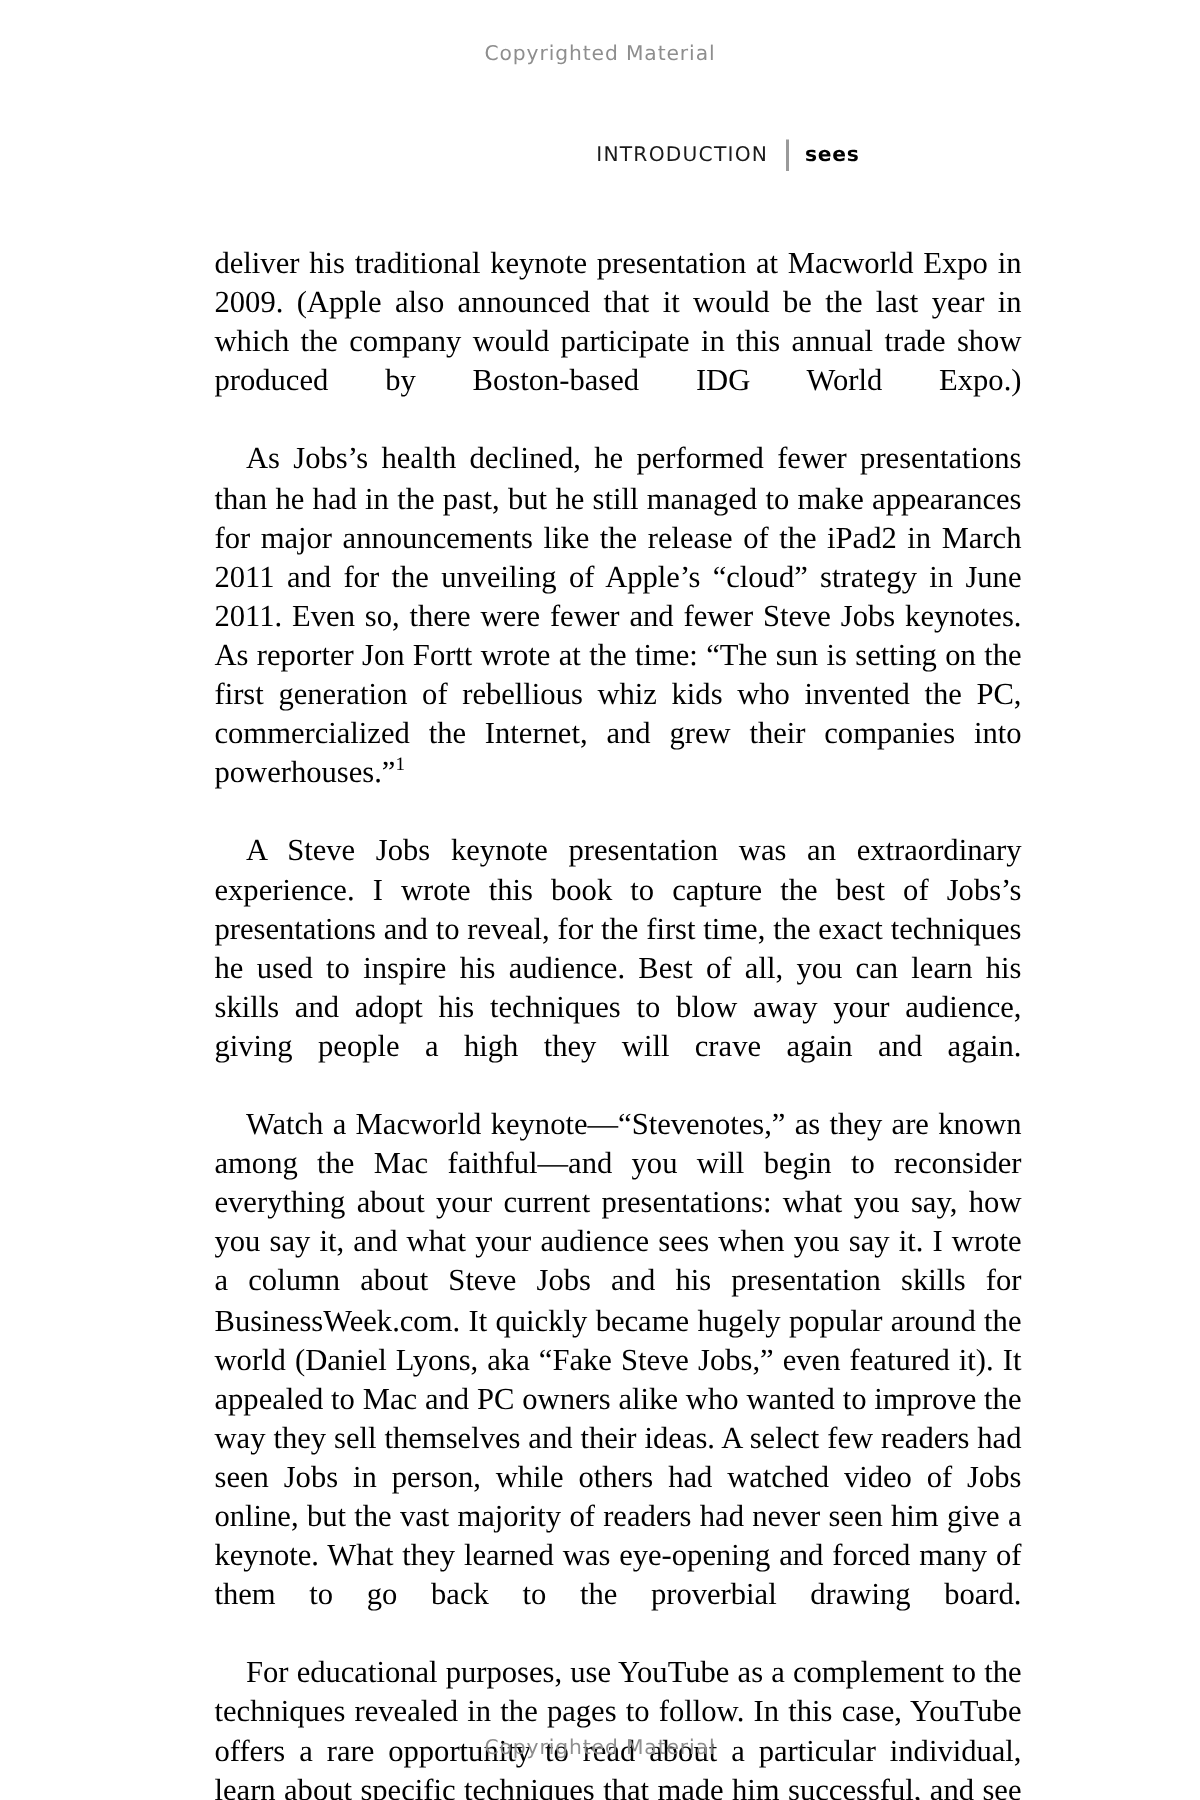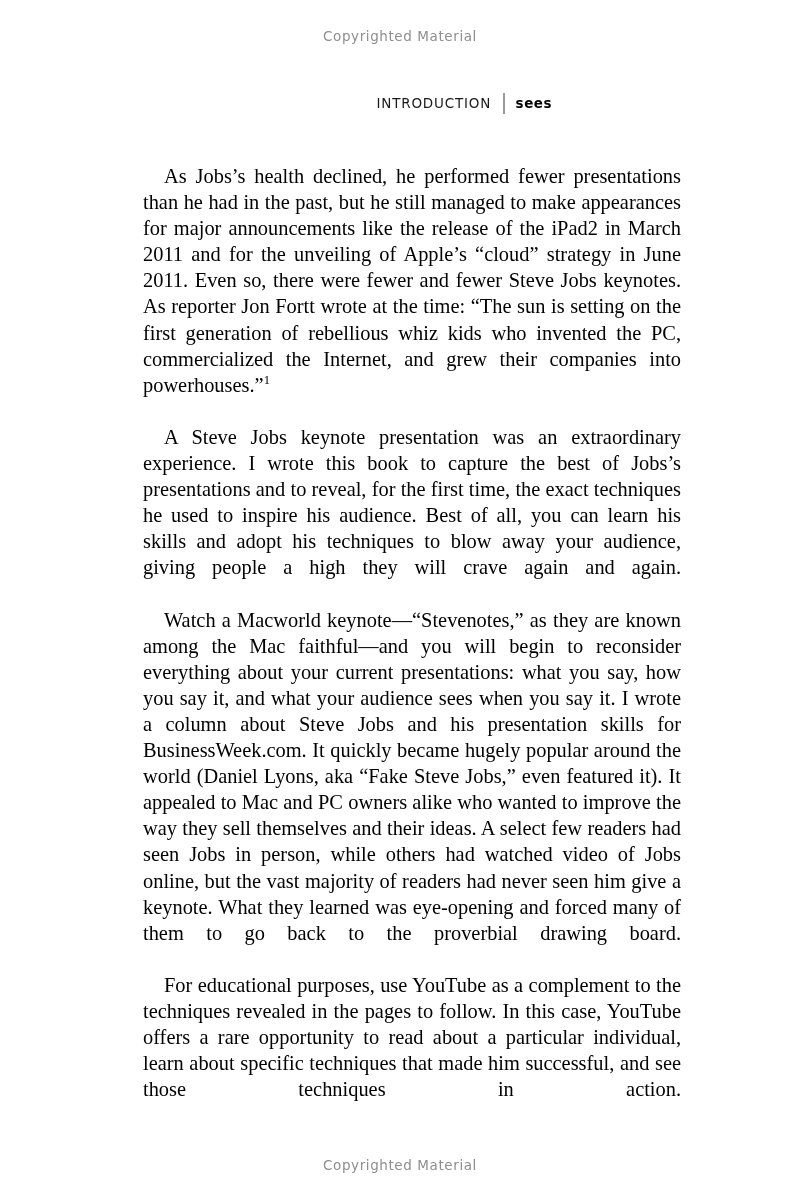--- a/index.html
+++ b/index.html
@@ -35,21 +35,21 @@
     letter-spacing: 0.6px;
     color: #8e8e8e;
     white-space: nowrap;
   }
   .watermark-top { top: 28px; }
   .watermark-bottom { top: 1157px; }
 
   
   .running-head {
     position: absolute;
-    right: 136px;
+    right: 115px;
     top: 92px;
     display: flex;
     align-items: center;
     height: 22px;
   }
   .running-head-title {
     font-family: "DejaVu Sans", sans-serif;
     font-size: 13.5px;
     letter-spacing: 0.8px;
     color: #1a1a1a;
@@ -114,20 +114,23 @@
   <div class="watermark watermark-top">Copyrighted Material</div>
 
   <div class="running-head">
     <span class="running-head-title">INTRODUCTION</span>
     <span class="running-head-rule"></span>
     <span class="running-head-folio">sees</span>
   </div>
 
   <div class="text-block">
 
+    <p class="para">
+      <span>deliver his traditional keynote presentation at Macworld Expo in 2009. (Apple also announced that it would be the last year in which the company would participate in this annual trade show produced by Boston-based IDG World Expo.)</span>
+    </p>
 
     <p class="para para-indent">
       <span>As Jobs’s health declined, he performed fewer presentations than he had in the past, but he still managed to make appearances for major announcements like the release of the iPad2 in March 2011 and for the unveiling of Apple’s “cloud” strategy in June 2011. Even so, there were fewer and fewer Steve Jobs keynotes. As reporter Jon Fortt wrote at the time: “The sun is setting on the first generation of rebellious whiz kids who invented the PC, commercialized the Internet, and grew their companies into powerhouses.”</span><span class="footnote-marker">1</span>
     </p>
 
     <p class="para para-indent">
       <span>A Steve Jobs keynote presentation was an extraordinary experience. I wrote this book to capture the best of Jobs’s presentations and to reveal, for the first time, the exact techniques he used to inspire his audience. Best of all, you can learn his skills and adopt his techniques to blow away your audience, giving people a high they will crave again and again.</span>
     </p>
 
     <p class="para para-indent">

